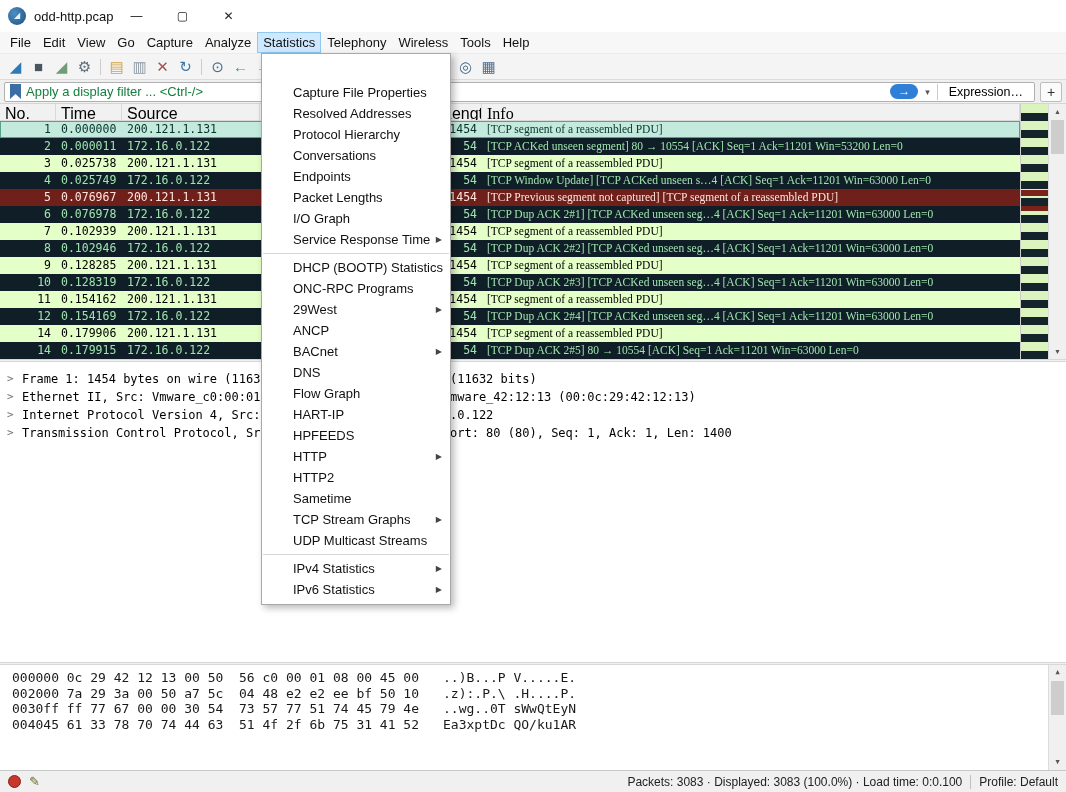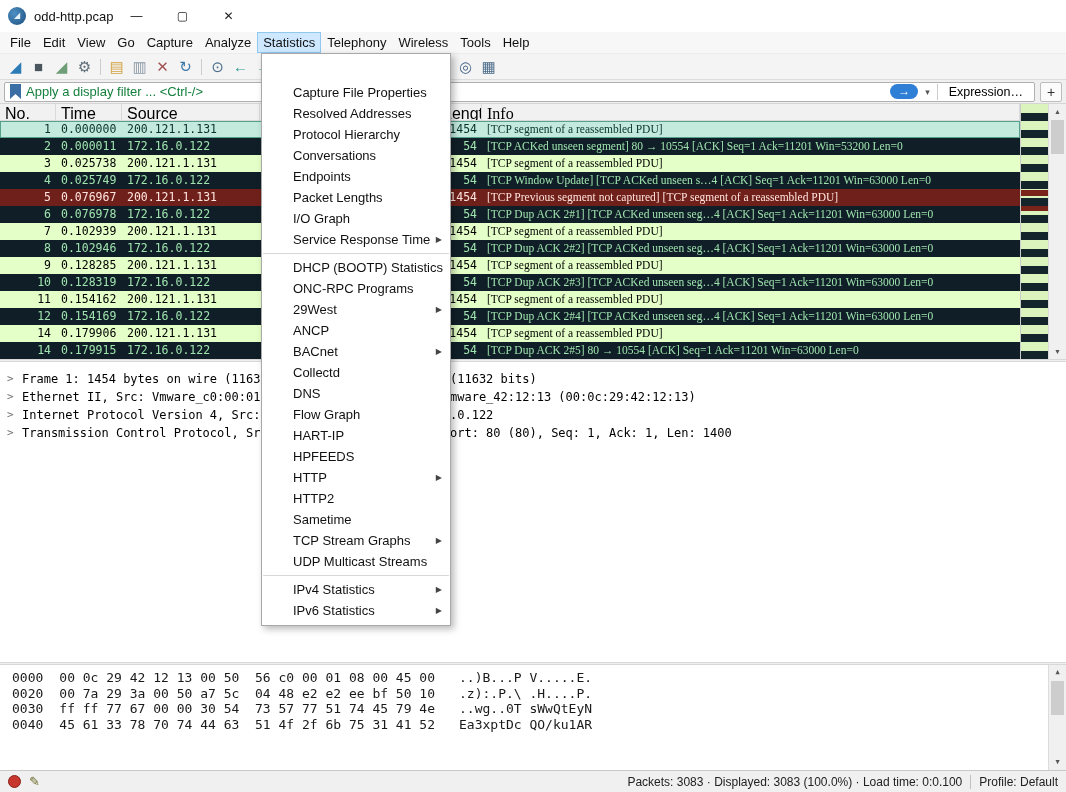--- a/index.html
+++ b/index.html
@@ -72,21 +72,21 @@
   .details { position: absolute; top: 362px; left: 0; right: 0; height: 300px; background: #fff; font-family: "DejaVu Sans Mono", monospace; font-size: 12px; padding-top: 8px; overflow: hidden; }
   .dline { height: 18px; line-height: 18px; position: relative; white-space: pre; }
   .dexp { position: absolute; left: 7px; color: #707070; font-size: 11px; }
   .dleft { position: absolute; left: 22px; }
   .dright { position: absolute; left: 442px; padding-left: 8px; }
 
   
   .hexpane { position: absolute; top: 665px; left: 0; right: 0; height: 105px; background: #fff; font-family: "DejaVu Sans Mono", monospace; font-size: 13px; padding-top: 5px; overflow: hidden; }
   .hline { height: 15.5px; line-height: 15.5px; white-space: pre; display: flex; color: #1a1a1a; }
   .hoff { margin-left: 12px; }
-  .hbytes { margin-left: 16px; }
+  .hbytes { }
   .hascii { margin-left: 24px; }
   .hex-scroll { position: absolute; right: 0; top: 0; bottom: 0; }
 
   
   .statusbar { position: absolute; top: 770px; left: 0; right: 0; height: 22px; background: #f0f0f0; border-top: 1px solid #c8c8c8; display: flex; align-items: center; padding: 0 8px; gap: 8px; font-size: 12px; color: #222; }
   .expert-dot { width: 13px; height: 13px; border-radius: 50%; background: #c8372d; border: 1px solid #8a1f17; }
   .pencil { color: #6b6b2a; font-size: 13px; }
   .sspacer { flex: 1; }
   .sdiv { width: 1px; height: 14px; background: #c0c0c0; }
 
@@ -339,21 +339,20 @@
       <div class="smitem"><span class="smlabel">Endpoints</span></div>
       <div class="smitem"><span class="smlabel">Packet Lengths</span></div>
       <div class="smitem"><span class="smlabel">I/O Graph</span></div>
       <div class="smitem"><span class="smlabel">Service Response Time</span><span class="smarrow">▶</span></div>
       <div class="msep"></div>
       <div class="smitem"><span class="smlabel">DHCP (BOOTP) Statistics</span></div>
       <div class="smitem"><span class="smlabel">ONC-RPC Programs</span></div>
       <div class="smitem"><span class="smlabel">29West</span><span class="smarrow">▶</span></div>
       <div class="smitem"><span class="smlabel">ANCP</span></div>
       <div class="smitem"><span class="smlabel">BACnet</span><span class="smarrow">▶</span></div>
-      <div class="smitem"><span class="smlabel">Collectd</span></div>
       <div class="smitem"><span class="smlabel">DNS</span></div>
       <div class="smitem"><span class="smlabel">Flow Graph</span></div>
       <div class="smitem"><span class="smlabel">HART-IP</span></div>
       <div class="smitem"><span class="smlabel">HPFEEDS</span></div>
       <div class="smitem"><span class="smlabel">HTTP</span><span class="smarrow">▶</span></div>
       <div class="smitem"><span class="smlabel">HTTP2</span></div>
       <div class="smitem"><span class="smlabel">Sametime</span></div>
       <div class="smitem"><span class="smlabel">TCP Stream Graphs</span><span class="smarrow">▶</span></div>
       <div class="smitem"><span class="smlabel">UDP Multicast Streams</span></div>
       <div class="msep"></div>

